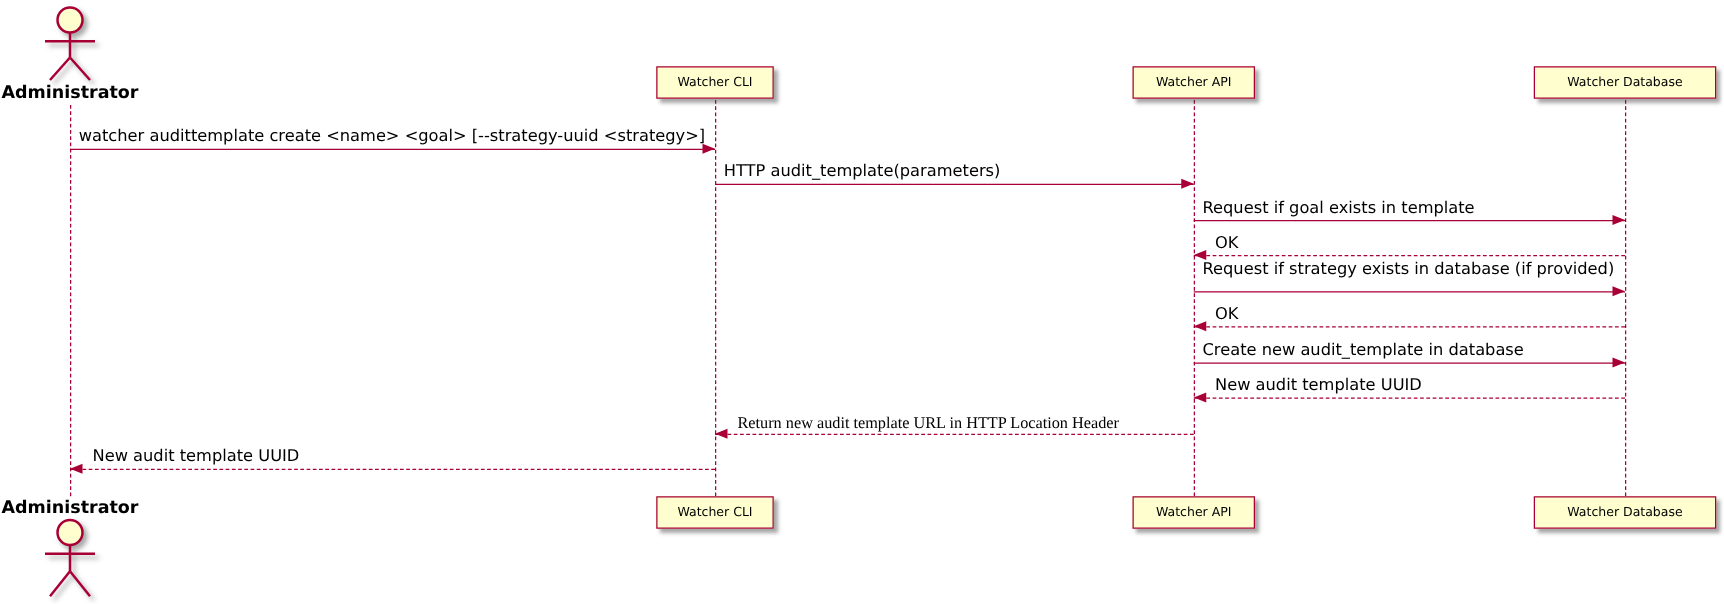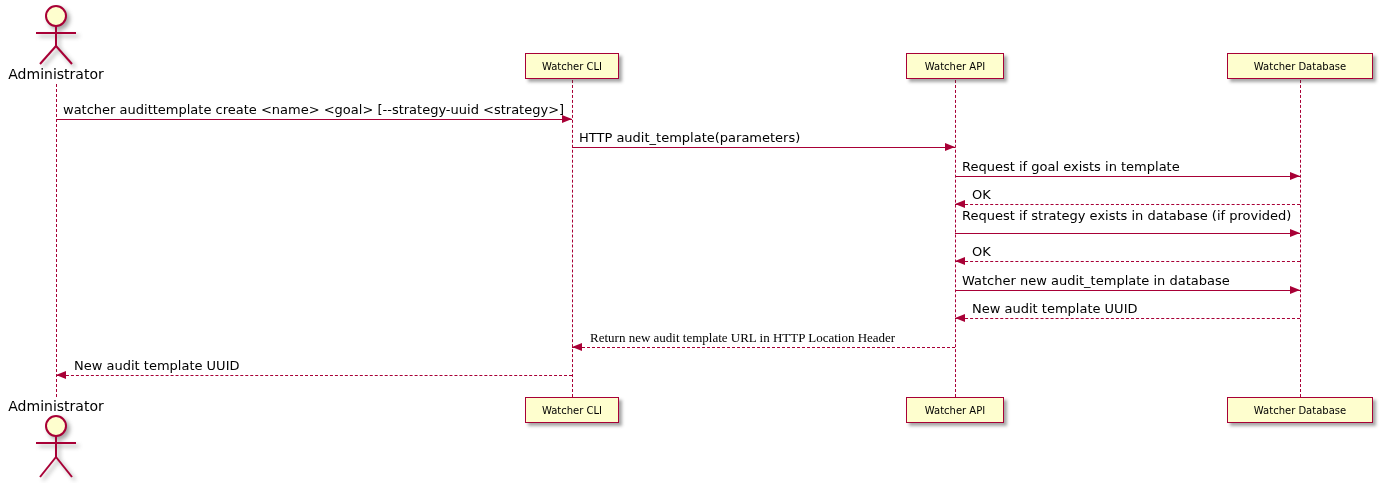--- a/index.html
+++ b/index.html
@@ -27,20 +27,21 @@
     position:absolute;
     width:0;
     border-left:1px dashed #A80036;
   }
   .actor-label{
     position:absolute;
     width:112px;
     text-align:center;
     font-size:14px;
     white-space:nowrap;
+    font-weight:bold;
   }
   .actor-svg{
     position:absolute;
     filter:drop-shadow(3px 3px 2px rgba(60,60,60,0.45));
   }
   .msg-label{
     position:absolute;
     font-size:13px;
     white-space:nowrap;
     height:16px;line-height:16px;
@@ -100,21 +101,21 @@
 
   <div class="msg-label" style="left:972px;top:187px;">OK</div>
   <div class="arrow dashed to-left" style="left:955px;top:204px;width:345px;"></div>
 
   <div class="msg-label" style="left:962px;top:208px;">Request if strategy exists in database (if provided)</div>
   <div class="arrow to-right" style="left:955px;top:233px;width:345px;"></div>
 
   <div class="msg-label" style="left:972px;top:244px;">OK</div>
   <div class="arrow dashed to-left" style="left:955px;top:261px;width:345px;"></div>
 
-  <div class="msg-label" style="left:962px;top:273px;">Watcher new audit_template in database</div>
+  <div class="msg-label" style="left:962px;top:273px;">Create new audit_template in database</div>
   <div class="arrow to-right" style="left:955px;top:290px;width:345px;"></div>
 
   <div class="msg-label" style="left:972px;top:301px;">New audit template UUID</div>
   <div class="arrow dashed to-left" style="left:955px;top:318px;width:345px;"></div>
 
   <div class="msg-label" style="left:590px;top:330px;font-family:Liberation Serif, serif;">Return new audit template URL in HTTP Location Header</div>
   <div class="arrow dashed to-left" style="left:572px;top:347px;width:383px;"></div>
 
   <div class="msg-label" style="left:74px;top:358px;">New audit template UUID</div>
   <div class="arrow dashed to-left" style="left:56px;top:375px;width:516px;"></div>

